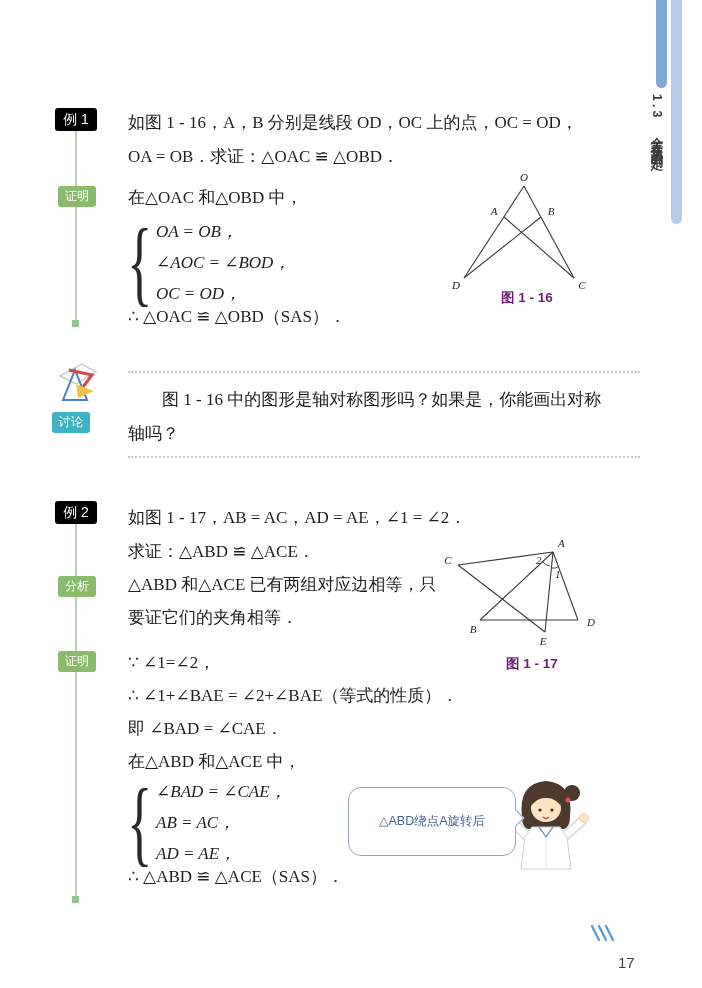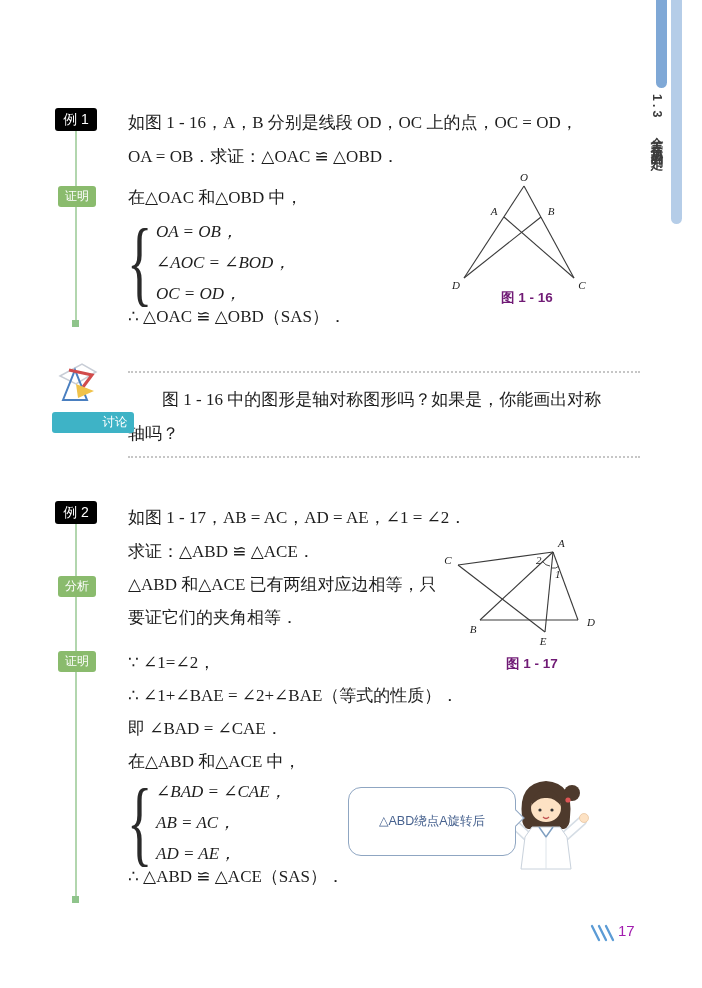--- a/index.html
+++ b/index.html
@@ -14,21 +14,21 @@
             font-family:"Liberation Sans",sans-serif;font-size:12.5px;font-weight:bold;
             letter-spacing:3px;color:#3c3c3c;}
 
   
   .vline{position:absolute;width:2px;background:#b2d6ae;z-index:1;}
   .vline-end{position:absolute;width:7px;height:7px;background:#8fc48b;z-index:2;}
   .badge{position:absolute;color:#fff;font-family:"Liberation Sans",sans-serif;
          text-align:center;border-radius:3px;z-index:3;}
   .badge-ex{width:42px;height:23px;line-height:23px;font-size:14px;font-weight:normal;background:#000000;}
   .badge-sub{width:38px;height:21px;line-height:21px;font-size:12px;background:#8abb6d;}
-  .badge-disc{width:38px;height:21px;line-height:21px;font-size:12.5px;background:#3eb3c6;padding-left:44px;}
+  .badge-disc{width:38px;height:21px;line-height:21px;font-size:12.5px;background:#3eb3c6;}
 
   
   .tl{position:absolute;font-size:17px;line-height:34px;white-space:nowrap;}
   .indent{text-indent:34px;}
   .eq-group{position:absolute;display:flex;align-items:center;z-index:2;}
   .brace{width:22px;overflow:visible;}
   .brace::before{content:"{";display:block;font-size:96px;line-height:96px;font-weight:400;
                  transform:scaleX(.55);transform-origin:center;color:#2a2a2a;}
   .eqs{margin-left:12px;}
   .eq{font-size:17px;line-height:31px;font-style:italic;white-space:nowrap;}
@@ -43,22 +43,22 @@
   
   .bubble{position:absolute;left:348px;top:787px;width:150px;background:#fff;
           border:1.5px solid #8fa6c2;border-radius:13px;padding:24px 8px;
           font-family:"Liberation Sans",sans-serif;font-size:12.5px;line-height:19px;
           color:#46618e;text-align:center;z-index:2;}
   .bubble::after{content:"";position:absolute;right:-7px;top:24px;width:11px;height:11px;
           background:#fff;border-right:1.5px solid #8fa6c2;border-top:1.5px solid #8fa6c2;
           transform:rotate(45deg);}
 
   
-  .pagenum{position:absolute;left:618px;top:922px;font-family:"Liberation Sans",sans-serif;
-           font-size:15px;color:#a21caf;}
+  .pagenum{position:absolute;left:618px;top:954px;font-family:"Liberation Sans",sans-serif;
+           font-size:15px;color:#404040;}
 </style>
 </head>
 <body>
 
 <div class="page">
 
   <div class="tab-bar dark"></div>
   <div class="tab-bar light"></div>
   <div class="side-tab">1.3 全等三角形的判定</div>
 

